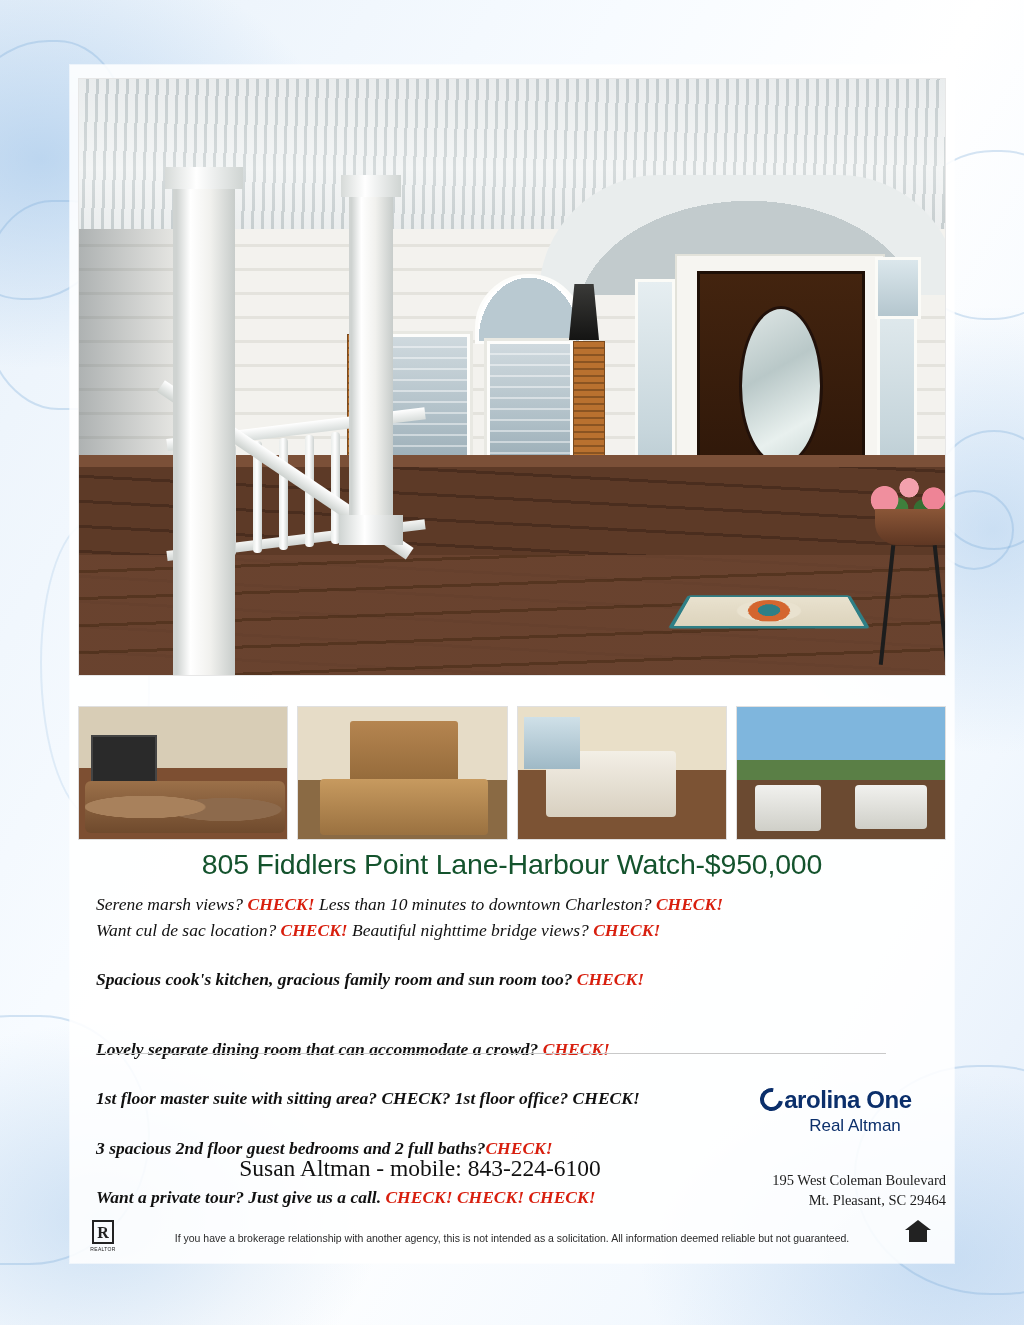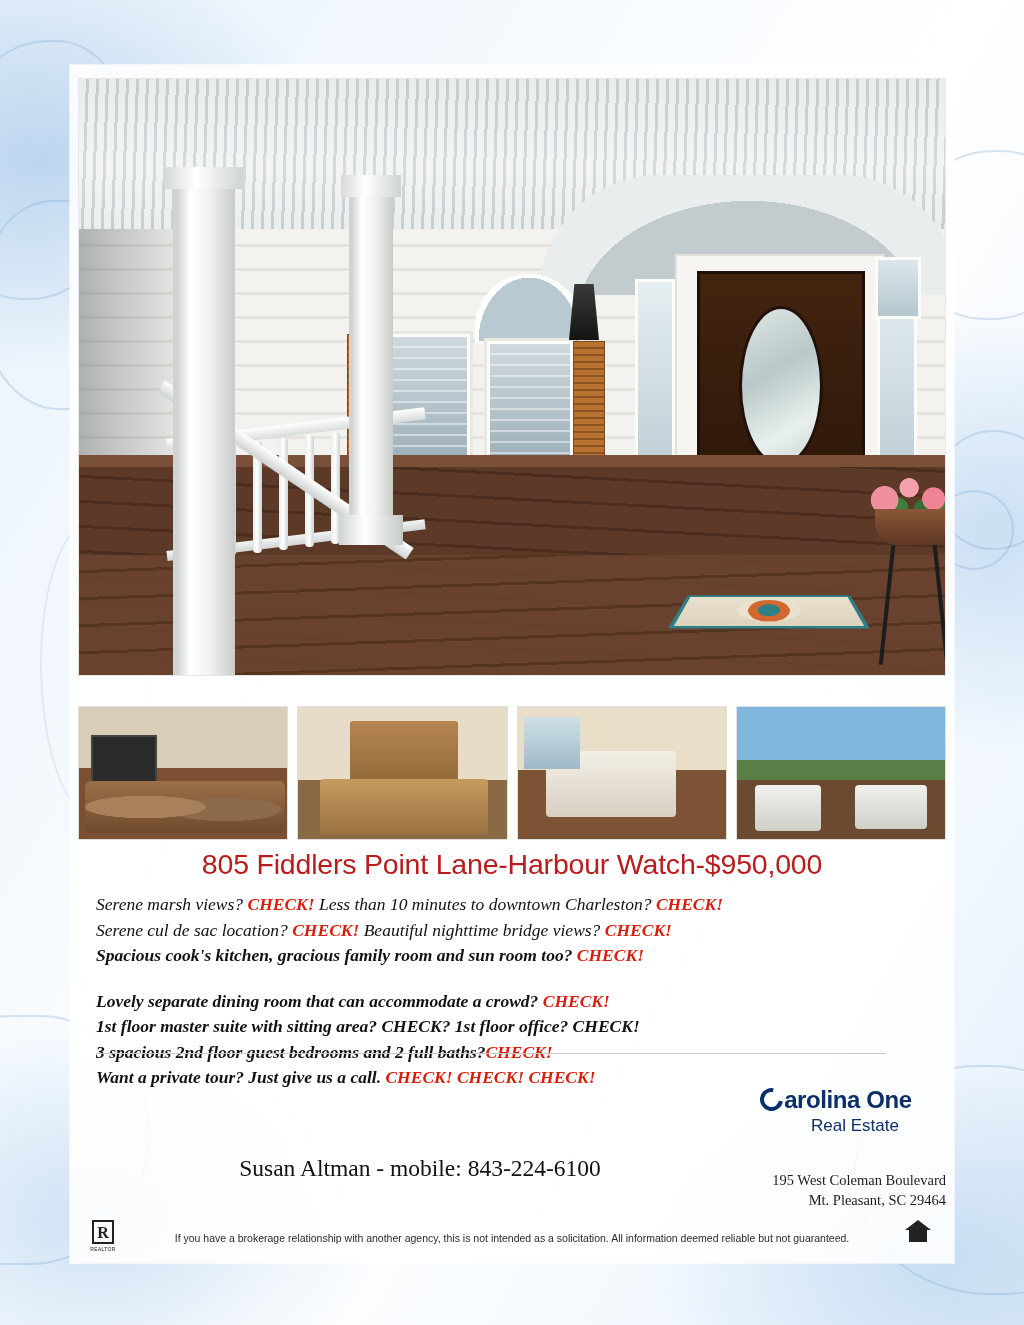--- a/index.html
+++ b/index.html
@@ -341,38 +341,38 @@
   }
 
   
   .headline {
     position: absolute;
     left: 78px;
     top: 848px;
     width: 868px;
     text-align: center;
     font-size: 28.5px;
-    color: #b91c1c;
+    color: #14532d;
     font-family: "Liberation Sans", sans-serif;
     font-weight: 400;
     letter-spacing: -.2px;
   }
 
   
   .bullets {
     position: absolute;
     left: 96px;
     top: 892px;
     width: 800px;
     font-size: 17.5px;
     line-height: 25.5px;
     color: #111;
   }
   .bl { white-space: nowrap; font-style: italic; }
-  .bl.bold { font-weight: bold; }
+  .bl.bold { font-weight: bold; margin-top: 24px; }
   .bl.gray { color: #5a5a5a; }
   .bl.graybold { color: #5a5a5a; font-weight: bold; }
   .chk { color: #d81f0e; font-weight: bold; }
   .chk-plain { color: #111; }
   .gap { height: 20px; }
   .hr {
     position:absolute; left:96px; top:1053px; width:790px; height:1px;
     background:#c9c9c9;
   }
 
@@ -570,33 +570,33 @@
   <div class="thumb t1"></div>
   <div class="thumb t2"></div>
   <div class="thumb t3"></div>
   <div class="thumb t4"></div>
 </div>
 
 <div class="headline">805 Fiddlers Point Lane-Harbour Watch-$950,000</div>
 
 <div class="bullets" id="bullets">
     <div class="bl gray"><span class="chk-plain">Serene marsh views? </span><span class="chk">CHECK!</span><span class="chk-plain">  Less than 10 minutes to downtown Charleston? </span><span class="chk">CHECK!</span></div>
-    <div class="bl gray"><span class="chk-plain">Serene cul de sac location? </span><span class="chk">CHECK!</span><span class="chk-plain">   Beautiful nighttime bridge views? </span><span class="chk">CHECK!</span></div>
+    <div class="bl gray"><span class="chk-plain">Want cul de sac location? </span><span class="chk">CHECK!</span><span class="chk-plain">   Beautiful nighttime bridge views? </span><span class="chk">CHECK!</span></div>
     <div class="bl bold"><span class="chk-plain">Spacious cook's kitchen, gracious family room and sun room too? </span><span class="chk">CHECK!</span></div>
     <div class="gap"></div>
     <div class="bl bold"><span class="chk-plain">Lovely separate dining room that can accommodate a crowd? </span><span class="chk">CHECK!</span></div>
     <div class="bl bold"><span class="chk-plain">1st floor master suite with sitting area? CHECK? 1st floor office? CHECK!</span></div>
     <div class="bl bold"><span class="chk-plain">3 spacious 2nd floor guest bedrooms and 2 full baths?</span><span class="chk">CHECK!</span></div>
     <div class="bl bold"><span class="chk-plain">Want a private tour? Just give us a call. </span><span class="chk">CHECK! CHECK! CHECK!</span></div>
   </div>
 <div class="hr"></div>
 
 <div class="logo">
   <div class="logo-top"><span class="logo-c"></span><span>arolina One</span></div>
-  <div class="logo-sub">Real Estate</div>
+  <div class="logo-sub">Real Altman</div>
 </div>
 
 <div class="agents">
   <div>Susan Altman - mobile: 843-224-6100</div>
 </div>
 
 <div class="address">
   <div>195 West Coleman Boulevard</div>
   <div>Mt. Pleasant, SC 29464</div>
 </div>

